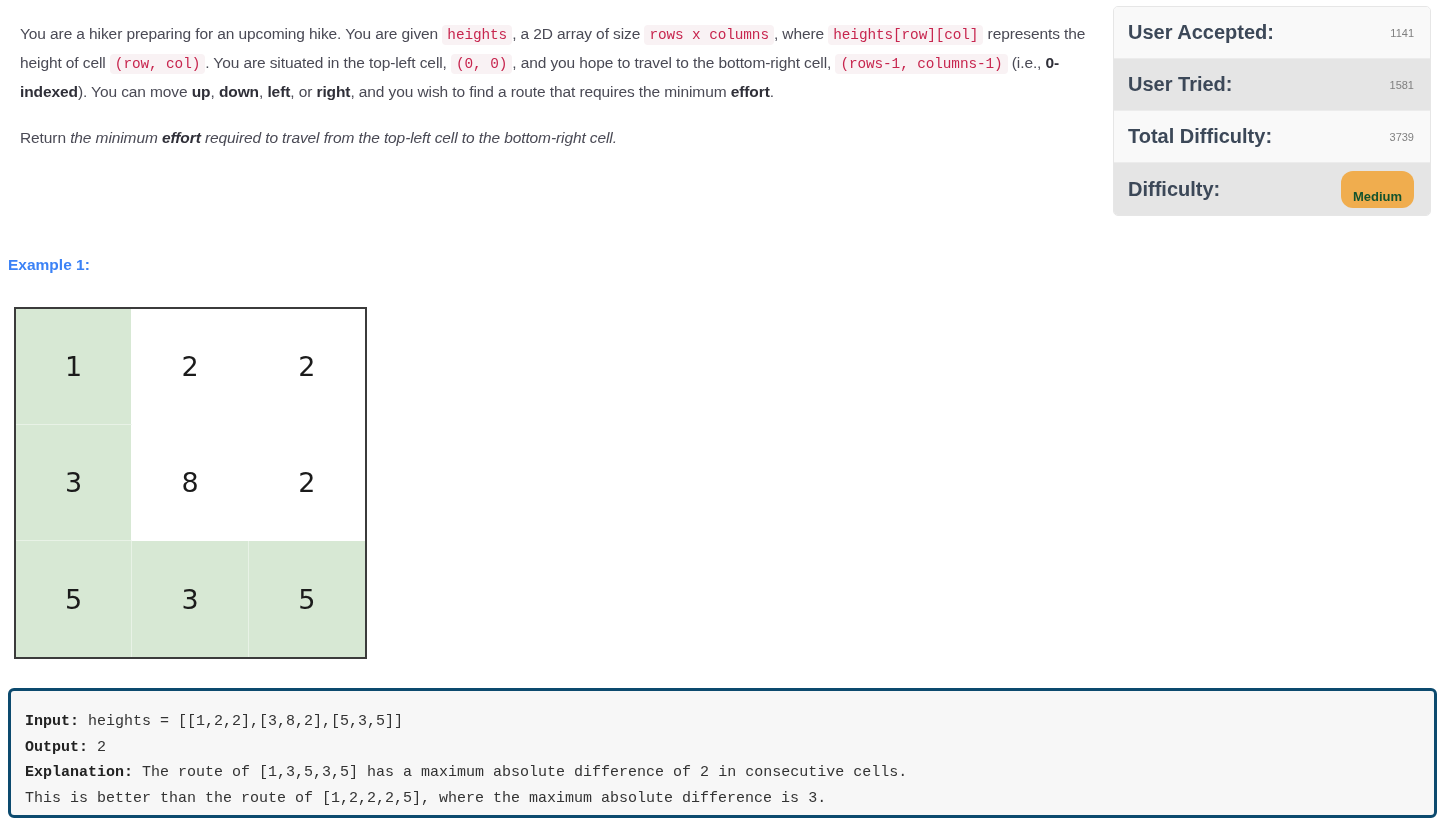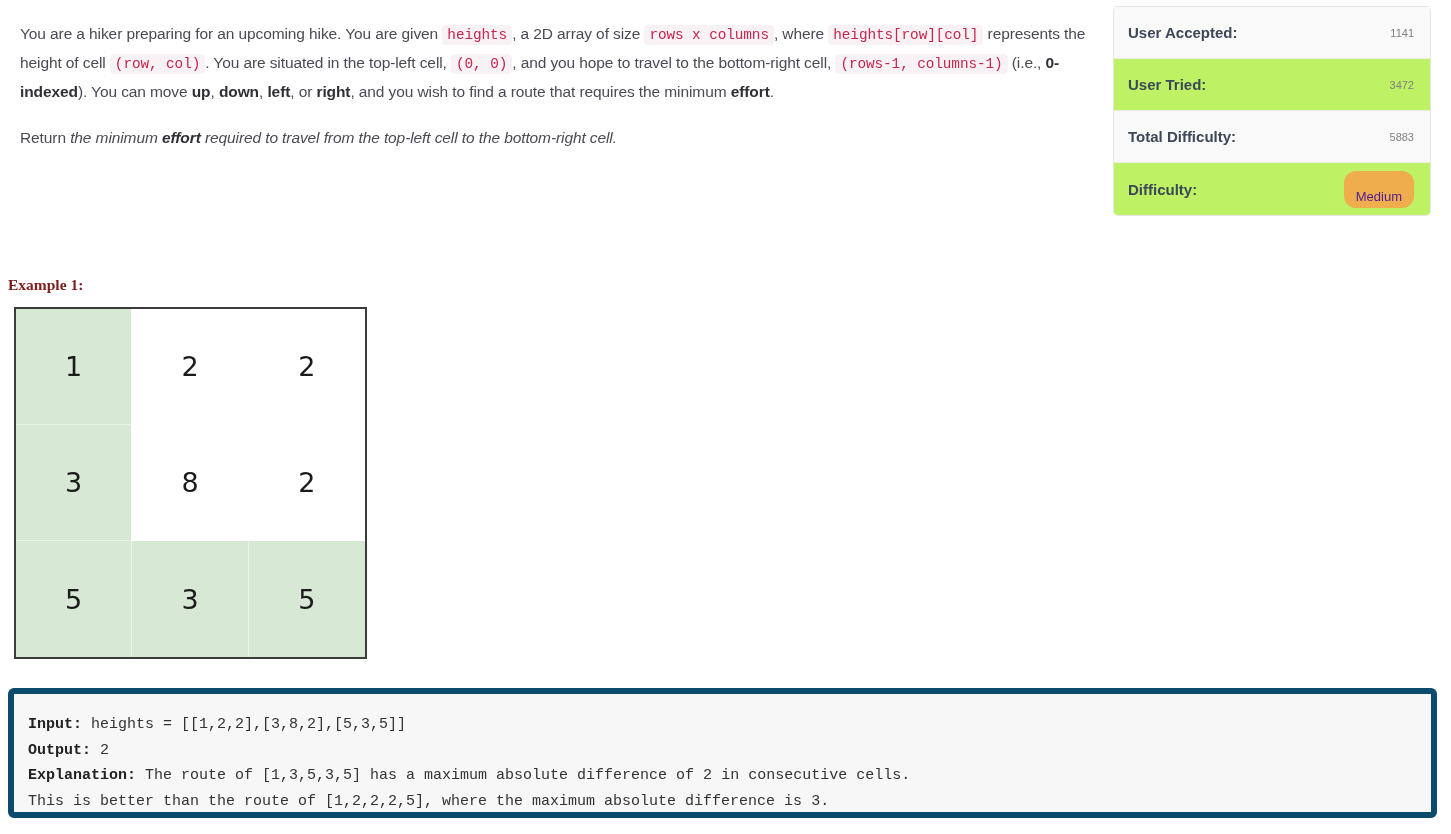--- a/index.html
+++ b/index.html
@@ -47,25 +47,24 @@
     color: #c7254e;
     background: #f9f2f4;
     border-radius: 4px;
     padding: 2px 5px;
     white-space: nowrap;
   }
 
   .example-title {
     position: absolute;
     left: 8px;
-    top: 276px;
+    top: 256px;
     font-size: 15.5px;
     font-weight: bold;
-    color: #7f1d1d;
-    font-family: Liberation Serif, serif;
+    color: #3b82f6;
   }
 
   
   .grid-figure {
     position: absolute;
     left: 14px;
     top: 307px;
     width: 353px;
     height: 352px;
     border: 2px solid #3b3b3b;
@@ -90,21 +89,21 @@
   .grid-cell.hl.edge-b { border-bottom-color: #e8f2e6; }
 
   
   .codeblock {
     position: absolute;
     left: 8px;
     top: 688px;
     width: 1429px;
     height: 130px;
     background: #f7f7f7;
-    border: 6px solid #0c4a6e;
+    border: 3px solid #0c4a6e;
     border-radius: 6px;
     padding: 18px 14px 14px 14px;
     font-family: "Liberation Mono", "DejaVu Sans Mono", monospace;
     font-size: 15px;
     line-height: 25.5px;
     color: #333333;
     white-space: pre-wrap;
   }
   .codeblock .lbl { font-weight: bold; color: #222222; }
 
@@ -119,39 +118,39 @@
     overflow: hidden;
     background: #ffffff;
   }
   .stat-row {
     display: flex;
     align-items: center;
     justify-content: space-between;
     height: 52px;
     padding: 0 16px 0 14px;
     border-bottom: 1px solid #ececec;
-    background: #bef264;
+    background: #e5e5e5;
   }
   .stat-row:nth-child(odd) { background: #f9f9f9; }
   .stat-row:last-child { border-bottom: none; text-align: right; }
   .stat-label {
-    font-size: 15px;
+    font-size: 20px;
     font-weight: bold;
     color: #3c4858;
   }
   .stat-value {
     font-size: 11px;
     color: #808080;
   }
   .badge {
     display: inline-block;
     background: #f0ad4e;
-    color: #4c1d95;
+    color: #14532d;
     font-size: 13px;
-    font-weight: normal;
+    font-weight: bold;
     border-radius: 12px;
     padding: 19px 12px 5px 12px;
     line-height: 1;
   }
 </style>
 </head>
 <body>
 
 <div id="page">
 
@@ -183,25 +182,25 @@
 <span class="lbl">Explanation:</span><span> The route of [1,3,5,3,5] has a maximum absolute difference of 2 in consecutive cells.
 This is better than the route of [1,2,2,2,5], where the maximum absolute difference is 3.</span></div>
 
   <div class="stats-panel" id="stats-panel">
       <div class="stat-row">
         <span class="stat-label">User Accepted:</span>
         <span class="stat-value">1141</span>
       </div>
       <div class="stat-row">
         <span class="stat-label">User Tried:</span>
-        <span class="stat-value">3472</span>
+        <span class="stat-value">1581</span>
       </div>
       <div class="stat-row">
         <span class="stat-label">Total Difficulty:</span>
-        <span class="stat-value">5883</span>
+        <span class="stat-value">3739</span>
       </div>
       <div class="stat-row">
         <span class="stat-label">Difficulty:</span>
         <span class="badge" style="background: rgb(240, 173, 78);">Medium</span>
       </div>
     </div>
 
 </div>
 
 </body></html>

